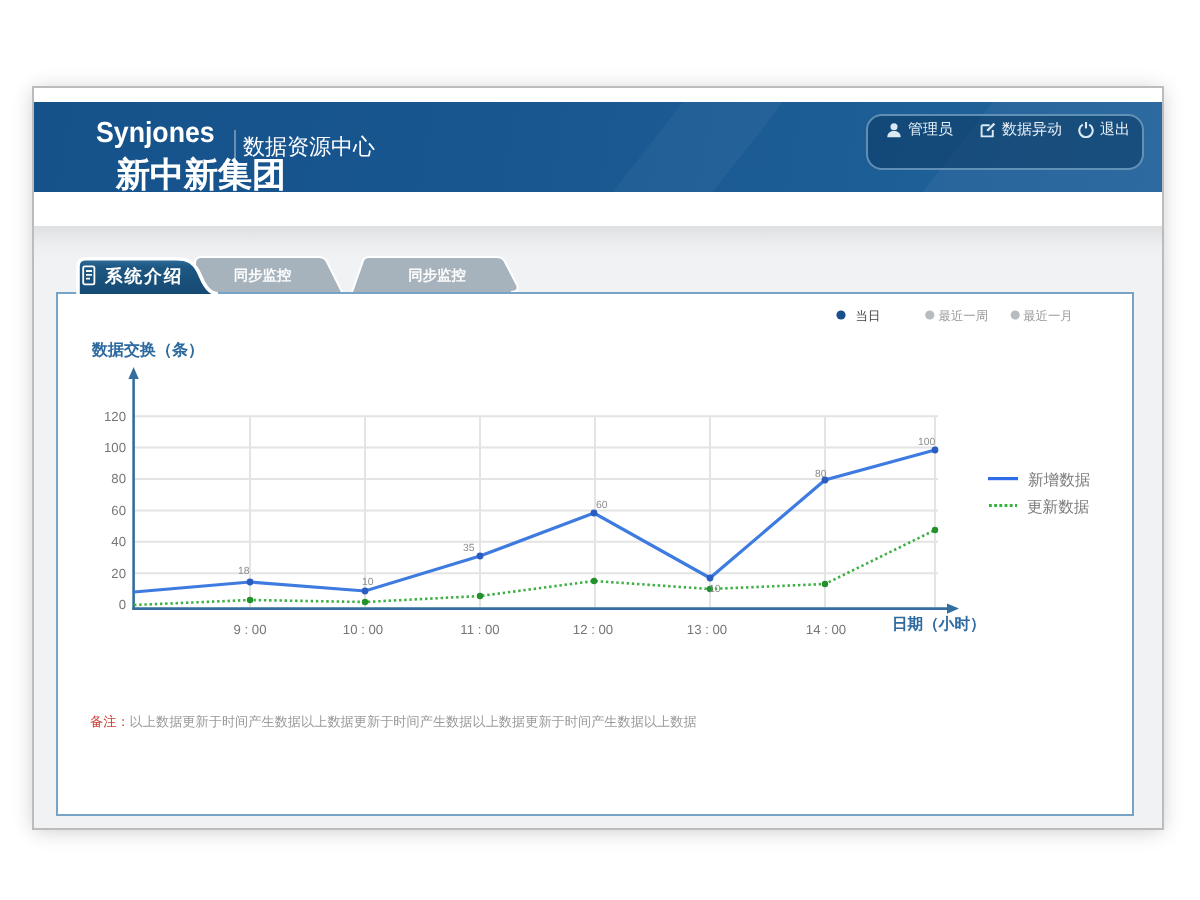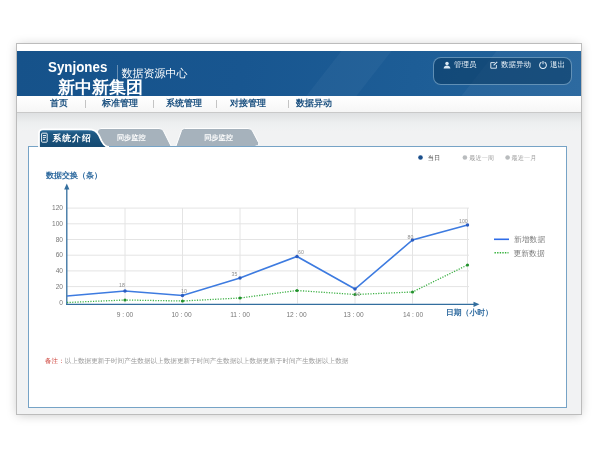--- a/index.html
+++ b/index.html
@@ -55,31 +55,20 @@
         </svg>
       <span style="left:67px;">数据异动</span>
       <svg style="position:absolute;left:105px;top:3.4px" width="8" height="8" viewBox="0 0 10 10">
           <path d="M3 1.6 A4.2 4.2 0 1 0 7 1.6" stroke="#dce9f4" stroke-width="1.3" fill="none"></path>
           <path d="M5 0 v4" stroke="#dce9f4" stroke-width="1.3"></path>
         </svg>
       <span style="left:116px;">退出</span>
     </div>
   </div>
 
-  <div class="nav">
-    <b style="left:33px;">首页</b>
-    <i style="left:68px;"></i>
-    <b style="left:85px;">标准管理</b>
-    <i style="left:135.5px;"></i>
-    <b style="left:149px;">系统管理</b>
-    <i style="left:199px;"></i>
-    <b style="left:213px;">对接管理</b>
-    <i style="left:270.5px;"></i>
-    <b style="left:279px;">数据异动</b>
-  </div>
 
   <div class="content"></div>
 
   <svg class="tab-g" style="left:80px;width:75px;" width="75" height="18" viewBox="0 0 75 18">
     <path d="M0.5 18 L0.5 3.5 Q0.5 0.5 4 0.5 L62 0.5 Q65.5 0.5 66.5 3 L74 18 Z" fill="#a6b2bc"></path>
     <path d="M0.5 18 L0.5 3.5 Q0.5 0.5 4 0.5 L62 0.5 Q65.5 0.5 66.5 3 L74 18" fill="none" stroke="#ffffff" stroke-width="1"></path>
     <text x="34.3" y="11.8" text-anchor="middle" fill="#fdfdfd" font-size="7.2" font-weight="bold">同步监控</text>
   </svg>
   <svg class="tab-g" style="left:157.5px;width:85px;" width="85" height="18" viewBox="0 0 85 18">
     <path d="M1 18 L6.5 2.5 Q7.2 0.5 9.5 0.5 L73 0.5 Q76.5 0.5 77.5 3 L83.5 14.5 Q84.8 18 80.5 18 Z" fill="#a6b2bc"></path>

